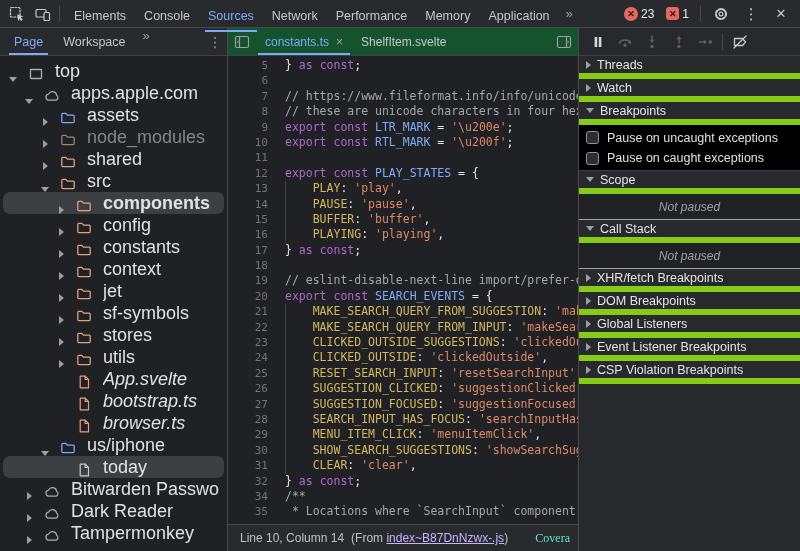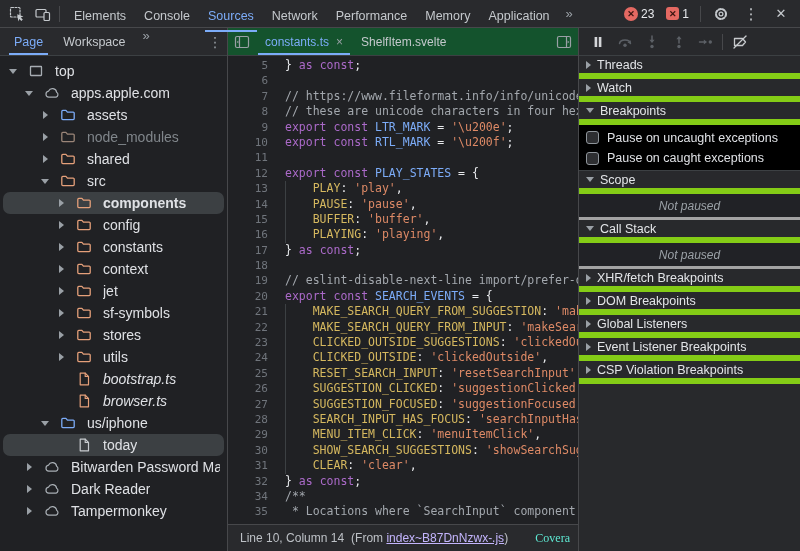--- a/index.html
+++ b/index.html
@@ -36,21 +36,21 @@
     flex-direction:column; background:#202124; }
   .pane-tabs { height:28px; flex:0 0 28px; background:#292a2d; border-bottom:1px solid #3c4043;
     display:flex; align-items:stretch; padding-left:4px; }
   .ptab { display:flex; align-items:center; padding:0 10px; font-size:12.5px; color:#c5c9cd; position:relative; }
   .ptab.active { color:#7cacf8; }
   .ptab.active::after { content:""; position:absolute; left:5px; right:5px; bottom:0; height:2px; background:#7cacf8; }
   .ptab-spacer { flex:1; }
   .dots-btn { width:24px; display:flex; align-items:center; justify-content:center;
     font-size:14px; color:#9aa0a6; }
   .tree { flex:1; overflow:hidden; padding-top:4px; }
-  .trow { height:22px; display:flex; align-items:center; font-size:14px; color:#dfe1e5;
+  .trow { height:22px; display:flex; align-items:flex-end; font-size:18px; color:#dfe1e5;
     white-space:nowrap; overflow:hidden; margin:0 3px; border-radius:7px; padding-right:4px;gap:7px; }
   .trow.selected { background:#3c4043; }
   .trow .arr { width:14px; flex:0 0 14px; display:flex; justify-content:center; }
   .tri-closed { width:0; height:0; border-left:5px solid #9aa0a6; border-top:4px solid transparent;
     border-bottom:4px solid transparent; }
   .tri-open { width:0; height:0; border-top:5px solid #9aa0a6; border-left:4px solid transparent;
     border-right:4px solid transparent; }
   .trow .ticon { width:18px; flex:0 0 18px; display:flex; align-items:center; justify-content:center; }
   .trow .tlabel { margin-left:3px; overflow:hidden; text-overflow:clip; }
   .trow.dim .tlabel { color:#80868b; }
@@ -96,21 +96,21 @@
 
   
   .right-pane { width:222px; flex:0 0 222px; border-left:1px solid #47484b; background:#28292c;
     display:flex; flex-direction:column; }
   .debug-toolbar { height:28px; flex:0 0 28px; border-bottom:1px solid #3c4043;
     display:flex; align-items:center; padding:0 5px; }
   .dbtn { width:27px; height:24px; display:flex; align-items:center; justify-content:center; }
   .drow-header { height:23px; display:flex; align-items:center; gap:6px; padding-left:7px;
     font-size:12.5px; color:#e3e5e8; border-bottom:6px solid #84cc16; background:#28292c; }
   .drow-status { height:26px; display:flex; align-items:center; justify-content:center;
-    font-size:12px; font-style:italic; color:#9aa0a6; border-bottom:3px solid #a3a3a3; background:#212226; }
+    font-size:12px; font-style:italic; color:#9aa0a6; border-bottom:1px solid #a3a3a3; background:#212226; }
   .drow-checkbox { height:21px; display:flex; align-items:center; gap:8px; padding-left:7px;
     font-size:12.5px; color:#dfe1e5; background:#000000; }
   .drow-checkbox.first { padding-top:2px; height:23px; }
   .drow-checkbox.last { border-bottom:1px solid #3c4043; padding-bottom:2px; height:23px; }
   .cbox { width:13px; height:13px; border:1.5px solid #8f959b; border-radius:3px; background:#2d2e31; flex:0 0 13px; }
   .right-fill { flex:1; background:#28292c; }
 </style>
 </head>
 <body>
 
@@ -318,20 +318,30 @@
           <div class="trow" style="padding-left: 51px;">
             <span class="arr">
               <span class="tri-closed"></span>
             </span>
             <span class="ticon ic-orange">
               <svg width="16" height="16" viewBox="0 0 16 16" fill="none" stroke-linejoin="round" stroke-linecap="round">
                 <path d="M1.8 4.4 C1.8 3.8 2.2 3.4 2.8 3.4 H5.9 L7.4 5.1 H13.2 C13.8 5.1 14.2 5.5 14.2 6.1 V11.6 C14.2 12.2 13.8 12.6 13.2 12.6 H2.8 C2.2 12.6 1.8 12.2 1.8 11.6 Z" stroke-width="1.3"></path>
               </svg>
             </span>
             <span class="tlabel">utils</span>
+          </div>
+          <div class="trow italic" style="padding-left: 51px;">
+            <span class="arr"></span>
+            <span class="ticon ic-orange">
+              <svg width="16" height="16" viewBox="0 0 16 16" fill="none" stroke-linejoin="round" stroke-linecap="round">
+                <path d="M4.2 2.2 H9.2 L12.5 5.5 V13.8 H4.2 Z" stroke-width="1.2"></path>
+                <path d="M9.2 2.2 V5.5 H12.5" stroke-width="1.2"></path>
+              </svg>
+            </span>
+            <span class="tlabel">App.svelte</span>
           </div>
           <div class="trow italic" style="padding-left: 51px;">
             <span class="arr"></span>
             <span class="ticon ic-orange">
               <svg width="16" height="16" viewBox="0 0 16 16" fill="none" stroke-linejoin="round" stroke-linecap="round">
                 <path d="M4.2 2.2 H9.2 L12.5 5.5 V13.8 H4.2 Z" stroke-width="1.2"></path>
                 <path d="M9.2 2.2 V5.5 H12.5" stroke-width="1.2"></path>
               </svg>
             </span>
             <span class="tlabel">bootstrap.ts</span>

